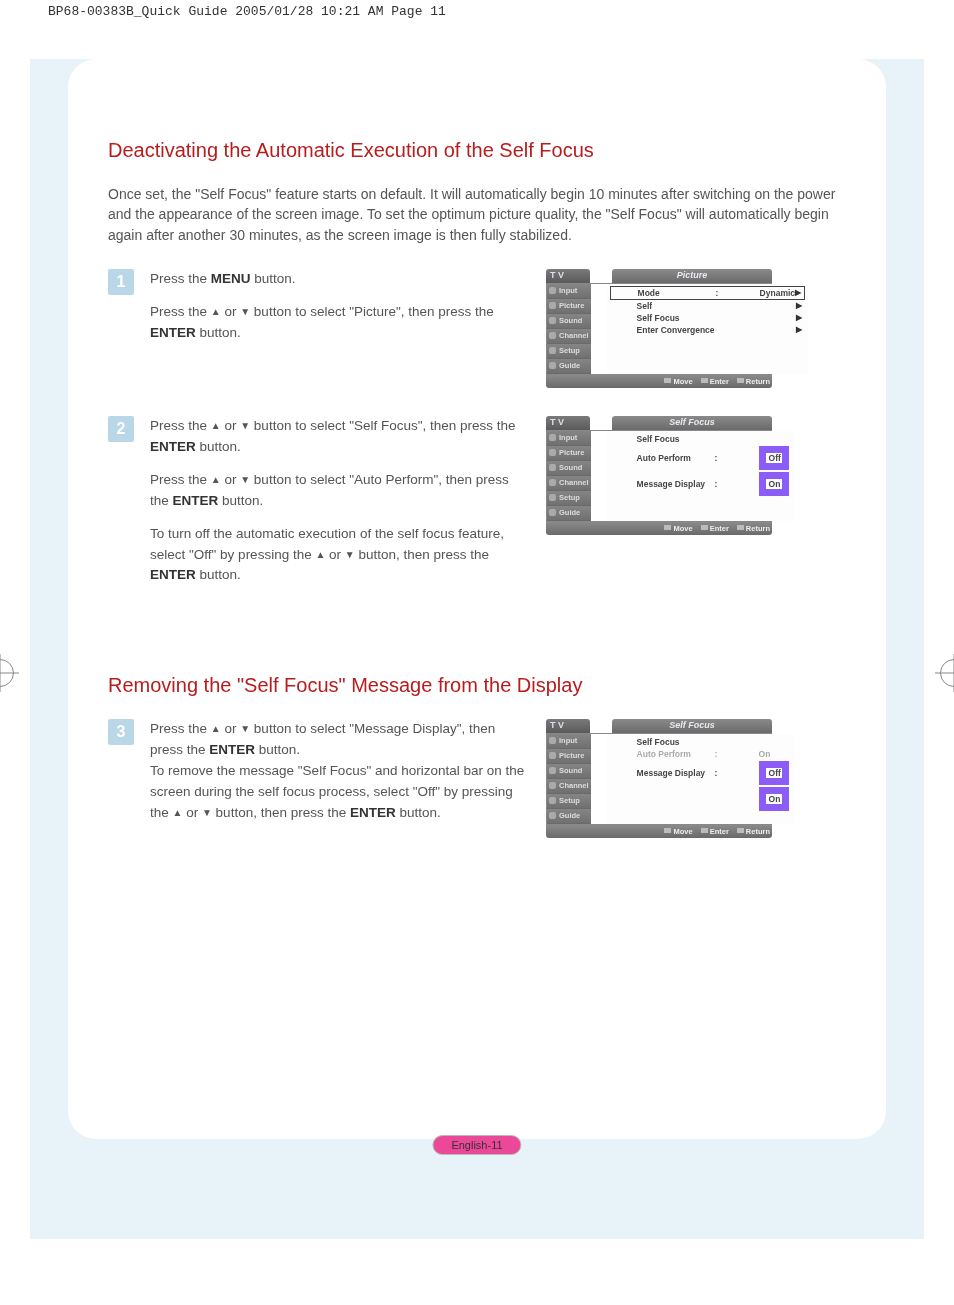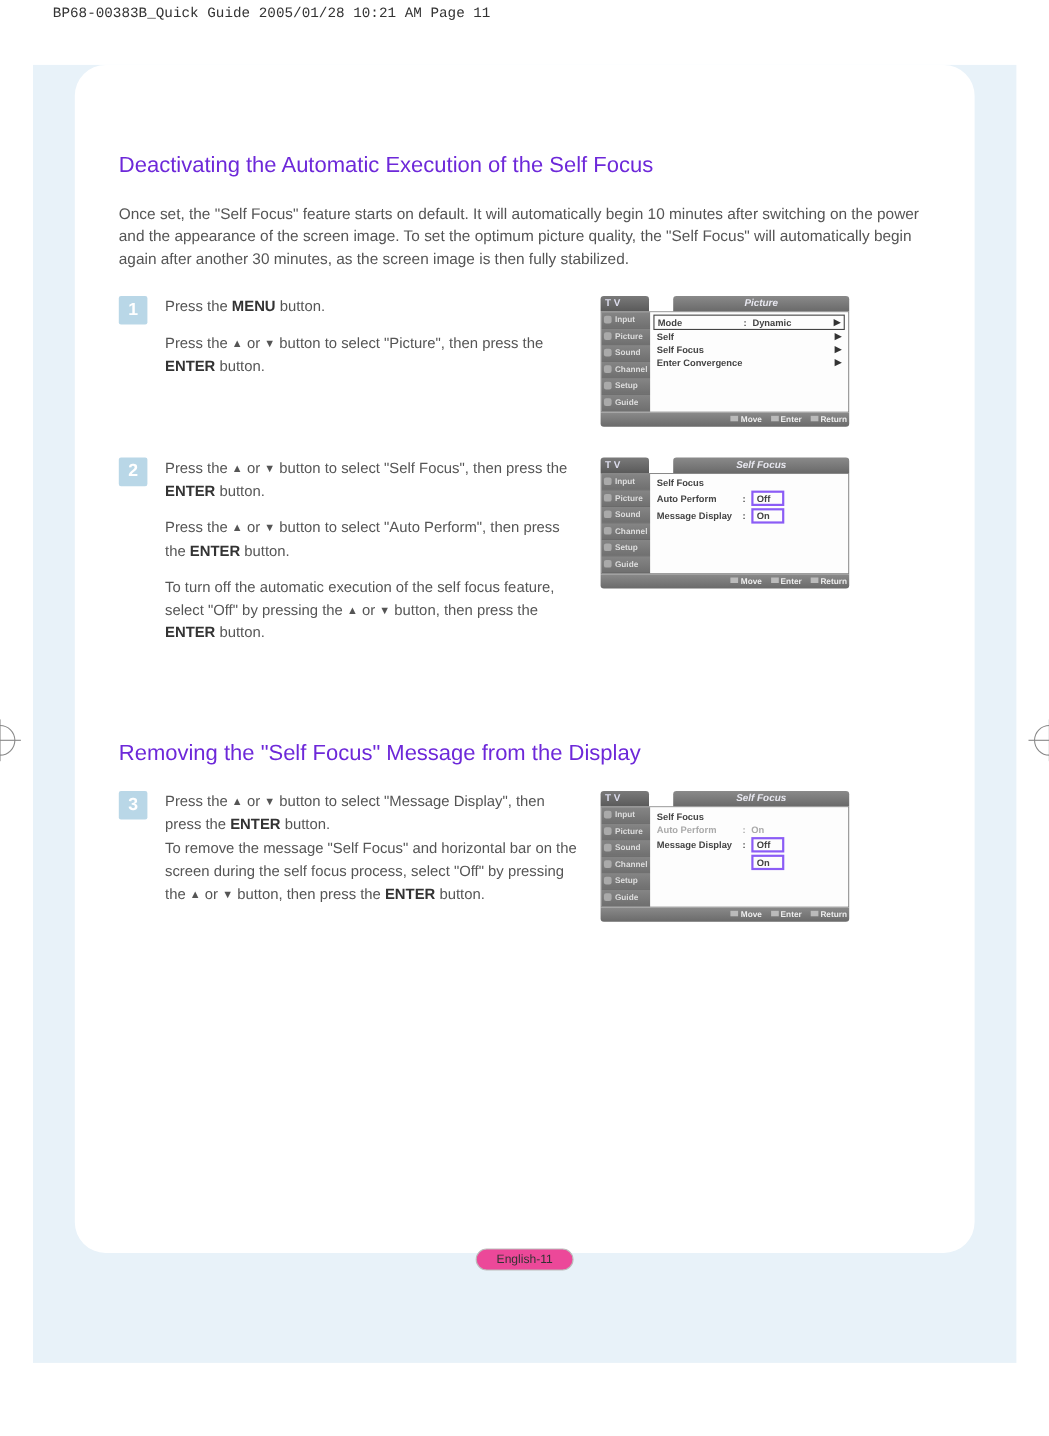--- a/index.html
+++ b/index.html
@@ -42,21 +42,21 @@
 
   .card {
     background: #fff;
     border-radius: 28px;
     margin: 40px 38px;
     padding: 80px 40px 60px 40px;
     min-height: 1080px;
     position: relative;
   }
   h2.section-title {
-    color: #6d28d9;
+    color: #b91c1c;
     font-size: 20px;
     font-weight: normal;
     margin-bottom: 22px;
   }
   .intro {
     font-size: 14px;
     line-height: 1.45;
     color: #555;
     margin-bottom: 24px;
   }
@@ -121,20 +121,21 @@
     padding: 1px 0;
     border-radius: 3px 3px 0 0;
     margin-left: 2px;
     font-style: italic;
   }
   .osd-body {
     display: flex;
     border: 1px solid #888;
     background: #fff;
     height: 92px;
+    gap: 16px;
   }
   .osd-side {
     width: 44px;
     background: #888;
     display: flex;
     flex-direction: column;
   }
   .osd-side-item {
     height: 15px;
     background: linear-gradient(#858585,#707070);
@@ -163,24 +164,24 @@
     font-size: 8.5px;
     font-weight: bold;
     color: #444;
     padding: 1px 3px;
     align-items: center;
   }
   .osd-row.sel {
     border: 1px solid #444;
   }
   .osd-row.dim { color: #aaa; }
-  .osd-label { flex: 0 0 78px; }
+  .osd-label { flex: 0 0 78px; margin-left: 24px; }
   .osd-colon { flex: 0 0 8px; }
-  .osd-val { flex: 1; }
-  .osd-val.boxed { border: 2px solid #8b5cf6; padding: 0 3px; width: 30px; flex: 0 0 30px; }
+  .osd-val { flex: 1; margin-left: 36px; }
+  .osd-val.boxed { border: 7px solid #8b5cf6; padding: 0 3px; width: 30px; flex: 0 0 30px; }
   .osd-arrow { font-size: 8px; color: #333; }
   .osd-foot {
     display: flex;
     justify-content: flex-end;
     gap: 8px;
     background: linear-gradient(#8a8a8a,#6a6a6a);
     color: #eee;
     font-size: 7.5px;
     font-weight: bold;
     padding: 2px 2px;

